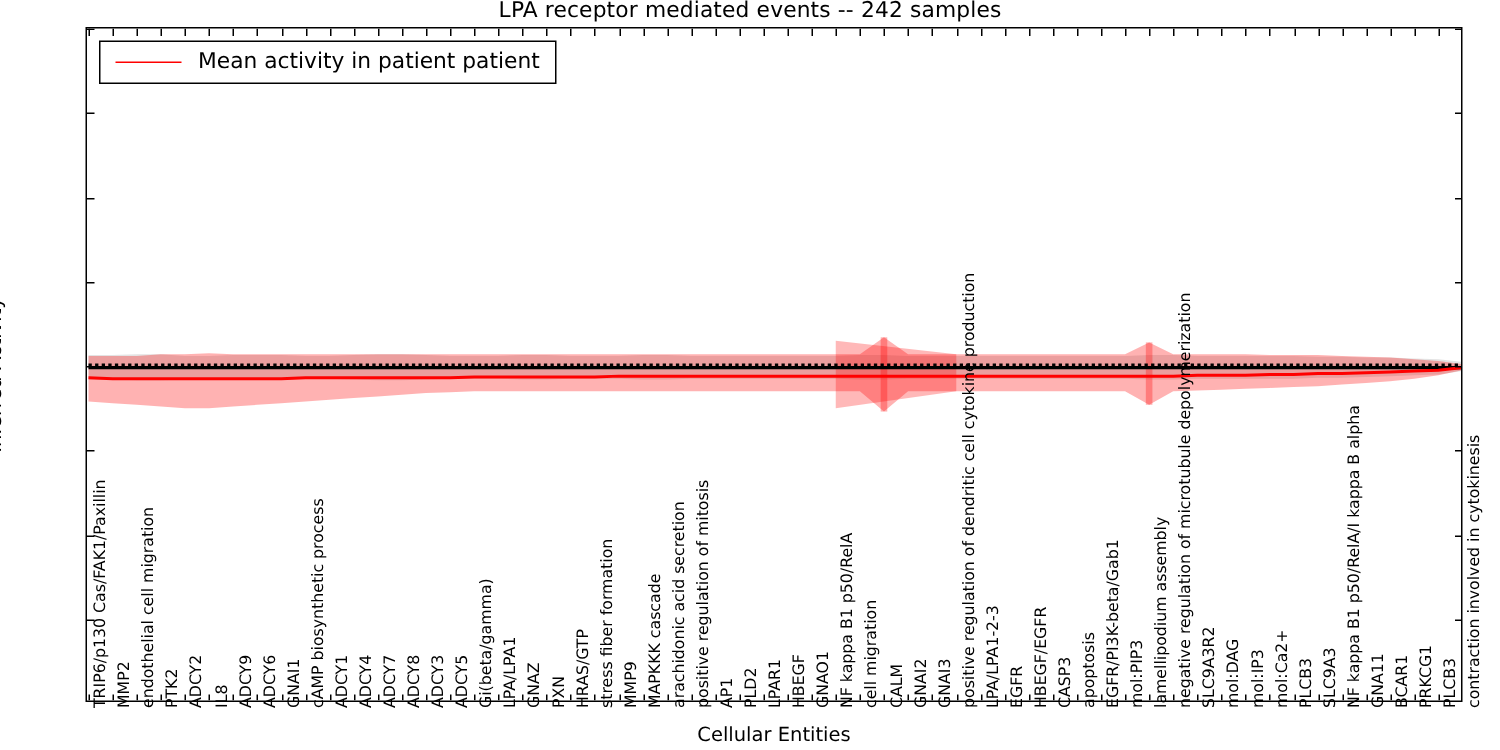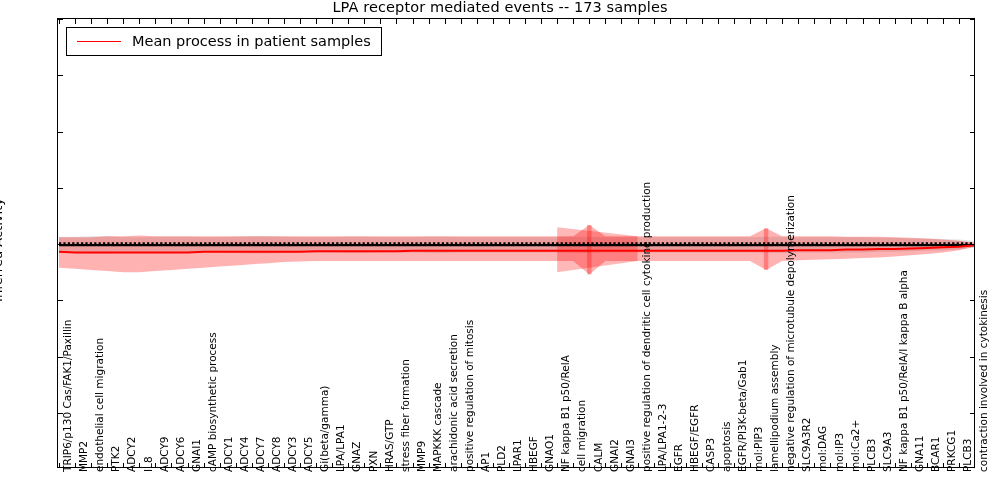--- a/index.html
+++ b/index.html
@@ -84,26 +84,27 @@
   .leg-swatch.red{border-top-color:#ff0000;}
   .leg-text{font-size:14.5px;color:#000;white-space:nowrap;}
 
   #svgwrap{position:absolute;inset:0;}
 </style>
 </head>
 <body>
 
 <div id="root">
 
-  <div id="title">LPA receptor mediated events -- 173 samples</div>
+  <div id="title">LPA receptor mediated events -- 242 samples</div>
 
   <div id="ylabel">
     <span>Inferred Activity</span>
   </div>
 
+  <div id="xlabel">Cellular Entities</div>
 
   <div id="plot">
     <div id="svgwrap"><svg width="918" height="450" viewBox="0 0 918 450">
           <path d="M1.00,217.69 L17.07,217.69 L33.14,217.13 L49.21,217.13 L65.28,218.25 L81.35,218.25 L97.42,217.69 L113.49,217.69 L129.56,217.69 L145.63,218.25 L161.70,218.25 L177.77,217.69 L193.84,217.13 L209.91,217.13 L225.98,217.69 L242.05,218.25 L258.12,218.25 L274.19,218.25 L290.26,217.69 L306.33,217.69 L322.40,218.25 L338.47,218.25 L354.54,218.25 L370.61,217.69 L386.68,217.69 L402.75,218.25 L418.82,218.25 L434.89,218.25 L450.96,218.25 L467.04,218.25 L483.11,218.25 L499.18,218.25 L515.25,217.69 L531.32,217.69 L547.39,218.25 L563.46,218.25 L579.53,218.25 L595.60,218.25 L611.67,218.25 L627.74,218.25 L643.81,218.25 L659.88,218.25 L675.95,218.25 L692.02,218.25 L708.09,217.69 L724.16,217.69 L740.23,218.25 L756.30,218.25 L772.37,218.25 L788.44,218.25 L804.51,218.25 L820.58,218.81 L836.65,218.81 L852.72,219.38 L868.79,219.38 L884.86,219.94 L900.93,220.50 L917.00,222.19 L917.00,228.37 L900.93,230.62 L884.86,231.19 L868.79,231.75 L852.72,232.31 L836.65,232.87 L820.58,232.87 L804.51,233.44 L788.44,233.44 L772.37,233.44 L756.30,233.44 L740.23,233.44 L724.16,234.00 L708.09,234.00 L692.02,233.44 L675.95,233.44 L659.88,233.44 L643.81,233.44 L627.74,233.44 L611.67,233.44 L595.60,233.44 L579.53,233.44 L563.46,233.44 L547.39,233.44 L531.32,234.00 L515.25,234.00 L499.18,233.44 L483.11,233.44 L467.04,233.44 L450.96,233.44 L434.89,233.44 L418.82,233.44 L402.75,233.44 L386.68,234.00 L370.61,234.00 L354.54,233.44 L338.47,233.44 L322.40,233.44 L306.33,234.00 L290.26,234.00 L274.19,233.44 L258.12,233.44 L242.05,233.44 L225.98,234.00 L209.91,234.56 L193.84,234.56 L177.77,234.00 L161.70,233.44 L145.63,233.44 L129.56,234.00 L113.49,234.00 L97.42,234.00 L81.35,233.44 L65.28,234.00 L49.21,234.56 L33.14,234.56 L17.07,234.00 L1.00,234.00 Z" fill="#b0b0b0" fill-opacity="0.35" stroke="none"></path>
           <path d="M1.00,218.25 L17.07,218.25 L33.14,218.25 L49.21,217.13 L65.28,217.13 L81.35,216.56 L97.42,217.13 L113.49,217.13 L129.56,217.13 L145.63,217.13 L161.70,217.13 L177.77,217.13 L193.84,217.13 L209.91,217.13 L225.98,217.13 L242.05,217.13 L258.12,217.13 L274.19,217.13 L290.26,217.13 L306.33,217.13 L322.40,217.13 L338.47,217.13 L354.54,217.13 L370.61,217.13 L386.68,217.13 L402.75,217.13 L418.82,217.13 L434.89,217.13 L450.96,217.13 L467.04,217.13 L483.11,217.13 L499.18,217.13 L515.25,217.13 L531.32,205.88 L547.39,217.13 L563.46,217.13 L579.53,217.13 L595.60,217.13 L611.67,217.13 L627.74,217.13 L643.81,217.13 L659.88,217.13 L675.95,217.13 L692.02,217.13 L708.09,209.25 L724.16,217.13 L740.23,217.13 L756.30,217.13 L772.37,217.13 L788.44,217.69 L804.51,217.69 L820.58,217.69 L836.65,218.25 L852.72,218.81 L868.79,219.38 L884.86,220.50 L900.93,221.63 L917.00,223.88 L917.00,227.81 L900.93,231.19 L884.86,233.44 L868.79,235.12 L852.72,236.25 L836.65,237.38 L820.58,238.50 L804.51,239.06 L788.44,239.63 L772.37,240.19 L756.30,240.75 L740.23,241.31 L724.16,241.88 L708.09,250.88 L692.02,241.88 L675.95,241.88 L659.88,241.88 L643.81,241.88 L627.74,241.88 L611.67,241.88 L595.60,241.88 L579.53,241.88 L563.46,241.88 L547.39,241.88 L531.32,255.38 L515.25,241.88 L499.18,241.88 L483.11,241.88 L467.04,241.88 L450.96,241.88 L434.89,241.88 L418.82,241.88 L402.75,241.88 L386.68,241.88 L370.61,241.88 L354.54,241.88 L338.47,241.88 L322.40,241.88 L306.33,241.88 L290.26,241.88 L274.19,241.88 L258.12,241.88 L242.05,242.44 L225.98,243.00 L209.91,244.13 L193.84,245.25 L177.77,246.38 L161.70,247.50 L145.63,248.63 L129.56,249.75 L113.49,250.88 L97.42,252.00 L81.35,253.13 L65.28,253.13 L49.21,252.00 L33.14,250.88 L17.07,249.75 L1.00,248.63 Z" fill="#ff0000" fill-opacity="0.3" stroke="none"></path>
           <path d="M499.17543859649123,208.125L579.5263157894736,217.125L579.5263157894736,241.875L499.17543859649123,253.125Z" fill="#ff0000" fill-opacity="0.28"></path>
           <rect x="529.1157894736842" y="205.875" width="4.4" height="49.5" fill="#ff0000" fill-opacity="0.30"></rect>
           <rect x="705.8877192982455" y="209.25" width="4.4" height="41.625" fill="#ff0000" fill-opacity="0.30"></rect>
           <path d="M1.00,226.12 L17.07,226.12 L33.14,226.12 L49.21,226.12 L65.28,226.12 L81.35,226.12 L97.42,226.12 L113.49,226.12 L129.56,226.12 L145.63,226.12 L161.70,226.12 L177.77,226.12 L193.84,226.12 L209.91,226.12 L225.98,226.12 L242.05,226.12 L258.12,226.12 L274.19,226.12 L290.26,226.12 L306.33,226.12 L322.40,226.12 L338.47,226.12 L354.54,226.12 L370.61,226.12 L386.68,226.12 L402.75,226.12 L418.82,226.12 L434.89,226.12 L450.96,226.12 L467.04,226.12 L483.11,226.12 L499.18,226.12 L515.25,226.12 L531.32,226.12 L547.39,226.12 L563.46,226.12 L579.53,226.12 L595.60,226.12 L611.67,226.12 L627.74,226.12 L643.81,226.12 L659.88,226.12 L675.95,226.12 L692.02,226.12 L708.09,226.12 L724.16,226.12 L740.23,226.12 L756.30,226.12 L772.37,226.12 L788.44,226.12 L804.51,226.12 L820.58,226.12 L836.65,226.12 L852.72,226.12 L868.79,226.12 L884.86,226.12 L900.93,226.12 L917.00,226.12 " fill="none" stroke="#000000" stroke-width="2.2"></path>
           <path d="M1.00,224.16 L17.07,224.16 L33.14,224.16 L49.21,224.16 L65.28,224.16 L81.35,224.16 L97.42,224.16 L113.49,224.16 L129.56,224.16 L145.63,224.16 L161.70,224.16 L177.77,224.16 L193.84,224.16 L209.91,224.16 L225.98,224.16 L242.05,224.16 L258.12,224.16 L274.19,224.16 L290.26,224.16 L306.33,224.16 L322.40,224.16 L338.47,224.16 L354.54,224.16 L370.61,224.16 L386.68,224.16 L402.75,224.16 L418.82,224.16 L434.89,224.16 L450.96,224.16 L467.04,224.16 L483.11,224.16 L499.18,224.16 L515.25,224.16 L531.32,224.16 L547.39,224.16 L563.46,224.16 L579.53,224.16 L595.60,224.16 L611.67,224.16 L627.74,224.16 L643.81,224.16 L659.88,224.16 L675.95,224.16 L692.02,224.16 L708.09,224.16 L724.16,224.16 L740.23,224.16 L756.30,224.16 L772.37,224.16 L788.44,224.16 L804.51,224.16 L820.58,224.16 L836.65,224.16 L852.72,224.16 L868.79,224.16 L884.86,224.16 L900.93,224.16 L917.00,224.16 " fill="none" stroke="#000" stroke-width="1.6" stroke-dasharray="2.2 2.2"></path>
@@ -300,17 +301,17 @@
       <div class="xcat" style="left: 889.06px; top: 454px;">PRKCG1</div>
       <div class="xcat" style="left: 905.13px; top: 454px;">PLCB3</div>
       <div class="xcat" style="left: 921.2px; top: 454px;">contraction involved in cytokinesis</div>
     </div>
 
   <div id="yticks"></div>
 
   <div id="legend">
     <div class="leg-row">
       <span class="leg-swatch red"></span>
-      <span class="leg-text">Mean process in patient samples</span>
+      <span class="leg-text">Mean activity in patient patient</span>
     </div>
   </div>
 
 </div>
 
 </body></html>

